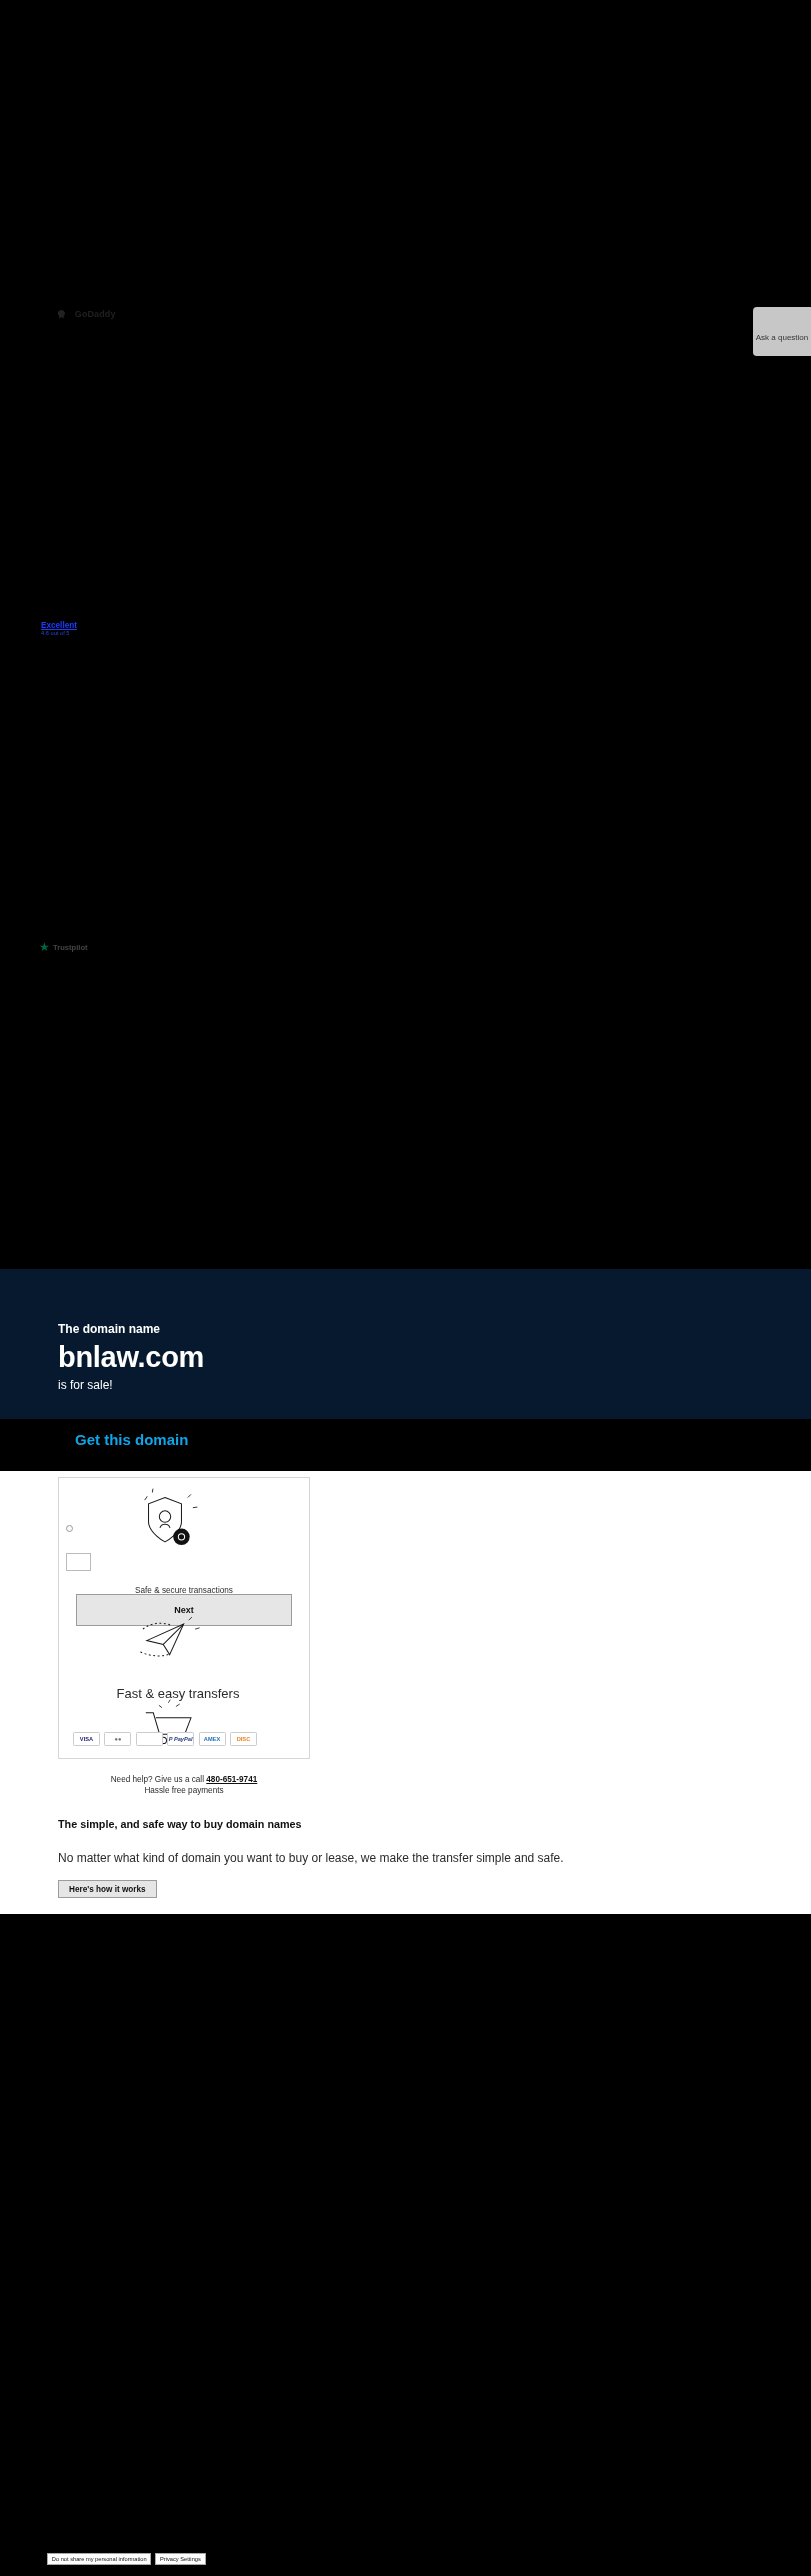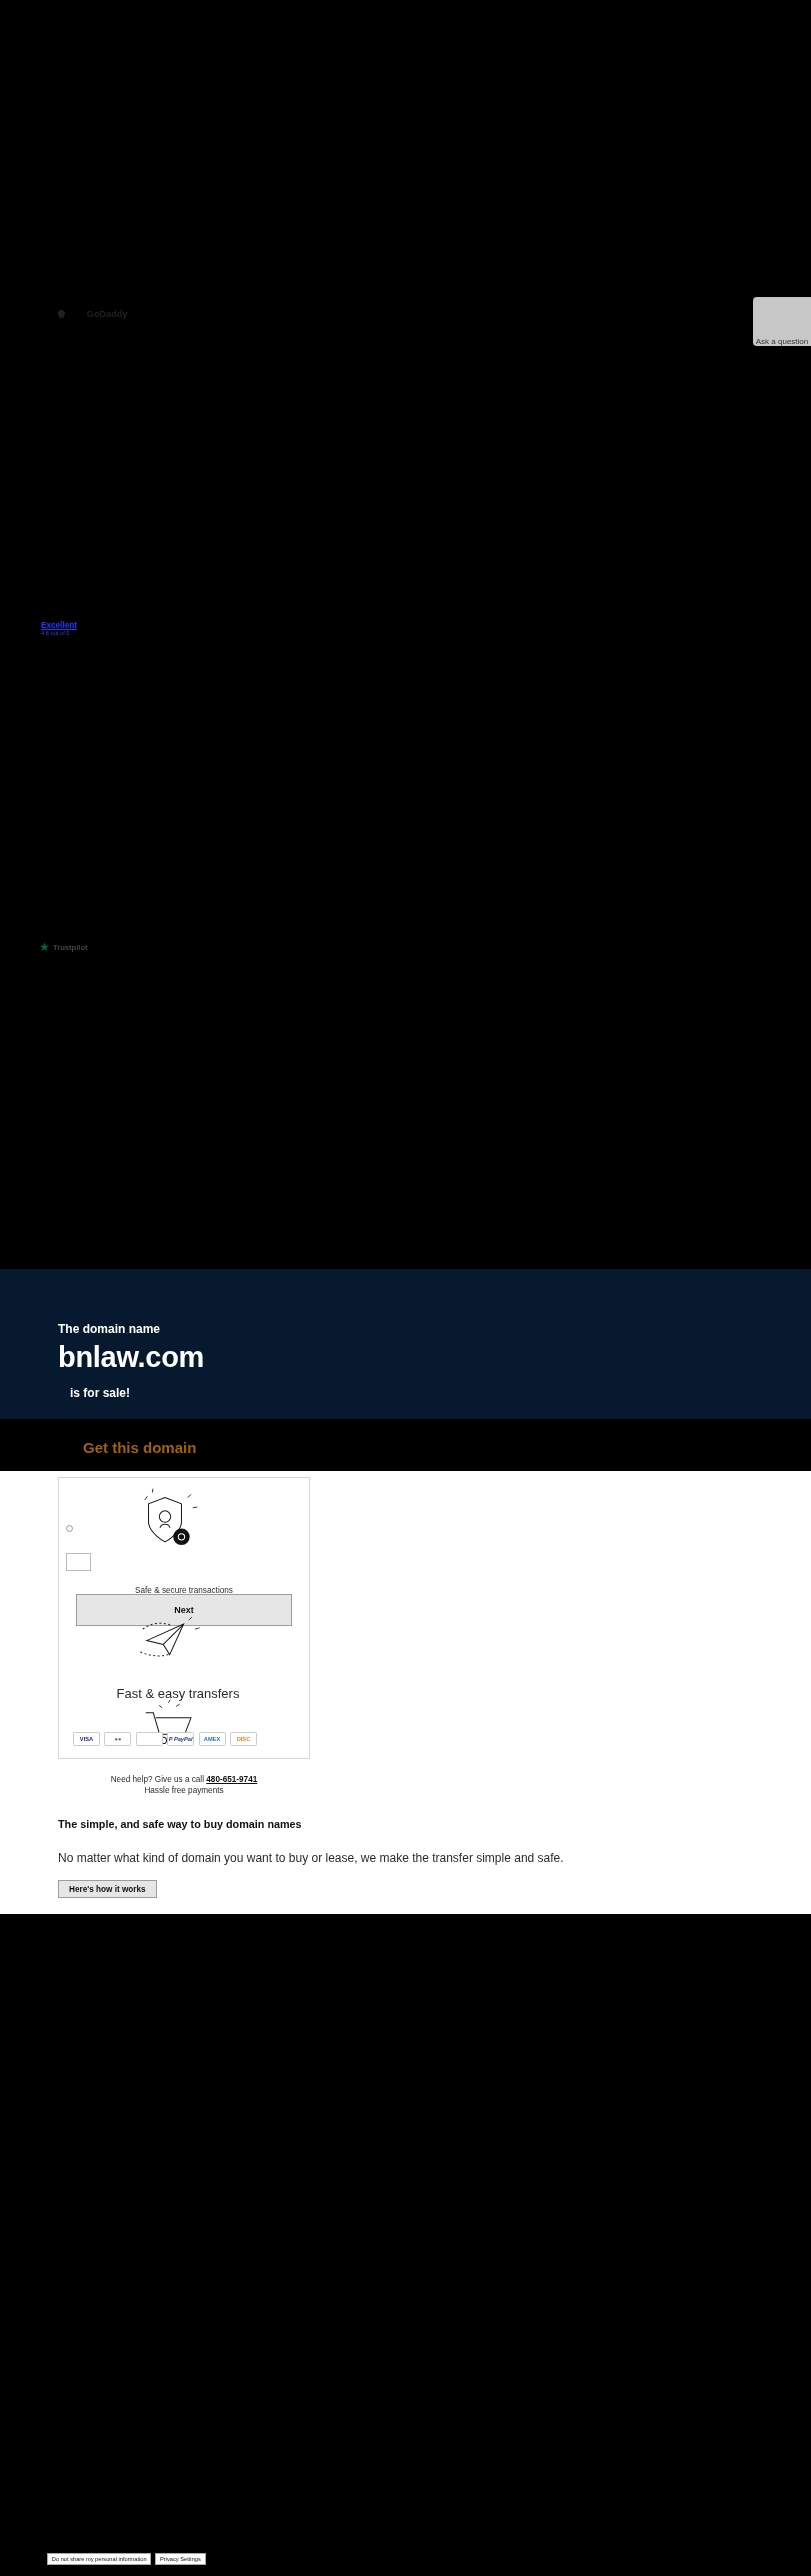--- a/index.html
+++ b/index.html
@@ -23,45 +23,45 @@
     width: 811px;
     height: 1269px;
     background: #000000;
   }
 
   .gd-logo-top {
     position: absolute;
     left: 56px; top: 309px;
     display: flex;
     align-items: center;
-    gap: 20px;
+    gap: 8px;
     opacity: 0.22;
   }
   .gd-logo-top .gd-mark {
     width: 10.8px; height: 10.8px;
     color: #9a9a9a;
   }
   .gd-logo-top .gd-word {
     color: #8e8e8e;
     font-size: 9px;
     font-weight: bold;
     letter-spacing: 0.1px;
   }
 
   .ask-tab {
     position: absolute;
-    right: 0; top: 297px;
+    right: 0; top: 307px;
     width: 58px;
     height: 49px;
     background: #d8d8d8;
     border-radius: 3.8px 0 0 3.8px;
     color: #3a3a3a;
     font-size: 8px;
     display: flex;
-    align-items: flex-end;
+    align-items: center;
     justify-content: center;
     padding-top: 12.7px;
     opacity: 0.92;
   }
 
   .trust-block {
     position: absolute;
     left: 41px; top: 621px;
   }
   .trust-link {
@@ -122,31 +122,31 @@
     color: #ffffff;
     font-size: 29px;
     font-weight: bold;
     margin: 0 0 3.8px 0;
     line-height: 33px;
     letter-spacing: -0.3px;
   }
   .domain-post {
     color: #ffffff;
     font-size: 12px;
-    font-weight: bold;
-    margin: 12px;
+    font-weight: normal;
+    margin: 0;
     line-height: 14px;
   }
   .get-domain-heading {
     position: absolute;
     left: 75px; top: 1431px;
-    color: #a16207;
+    color: #0ea5e9;
     font-size: 15px;
     font-weight: bold;
-    margin: 8px;
+    margin: 0;
   }
 
   
   .white-band {
     position: absolute;
     left: 0; top: 1471px;
     width: 811px;
     height: 444px;
     background: #ffffff;
   }

